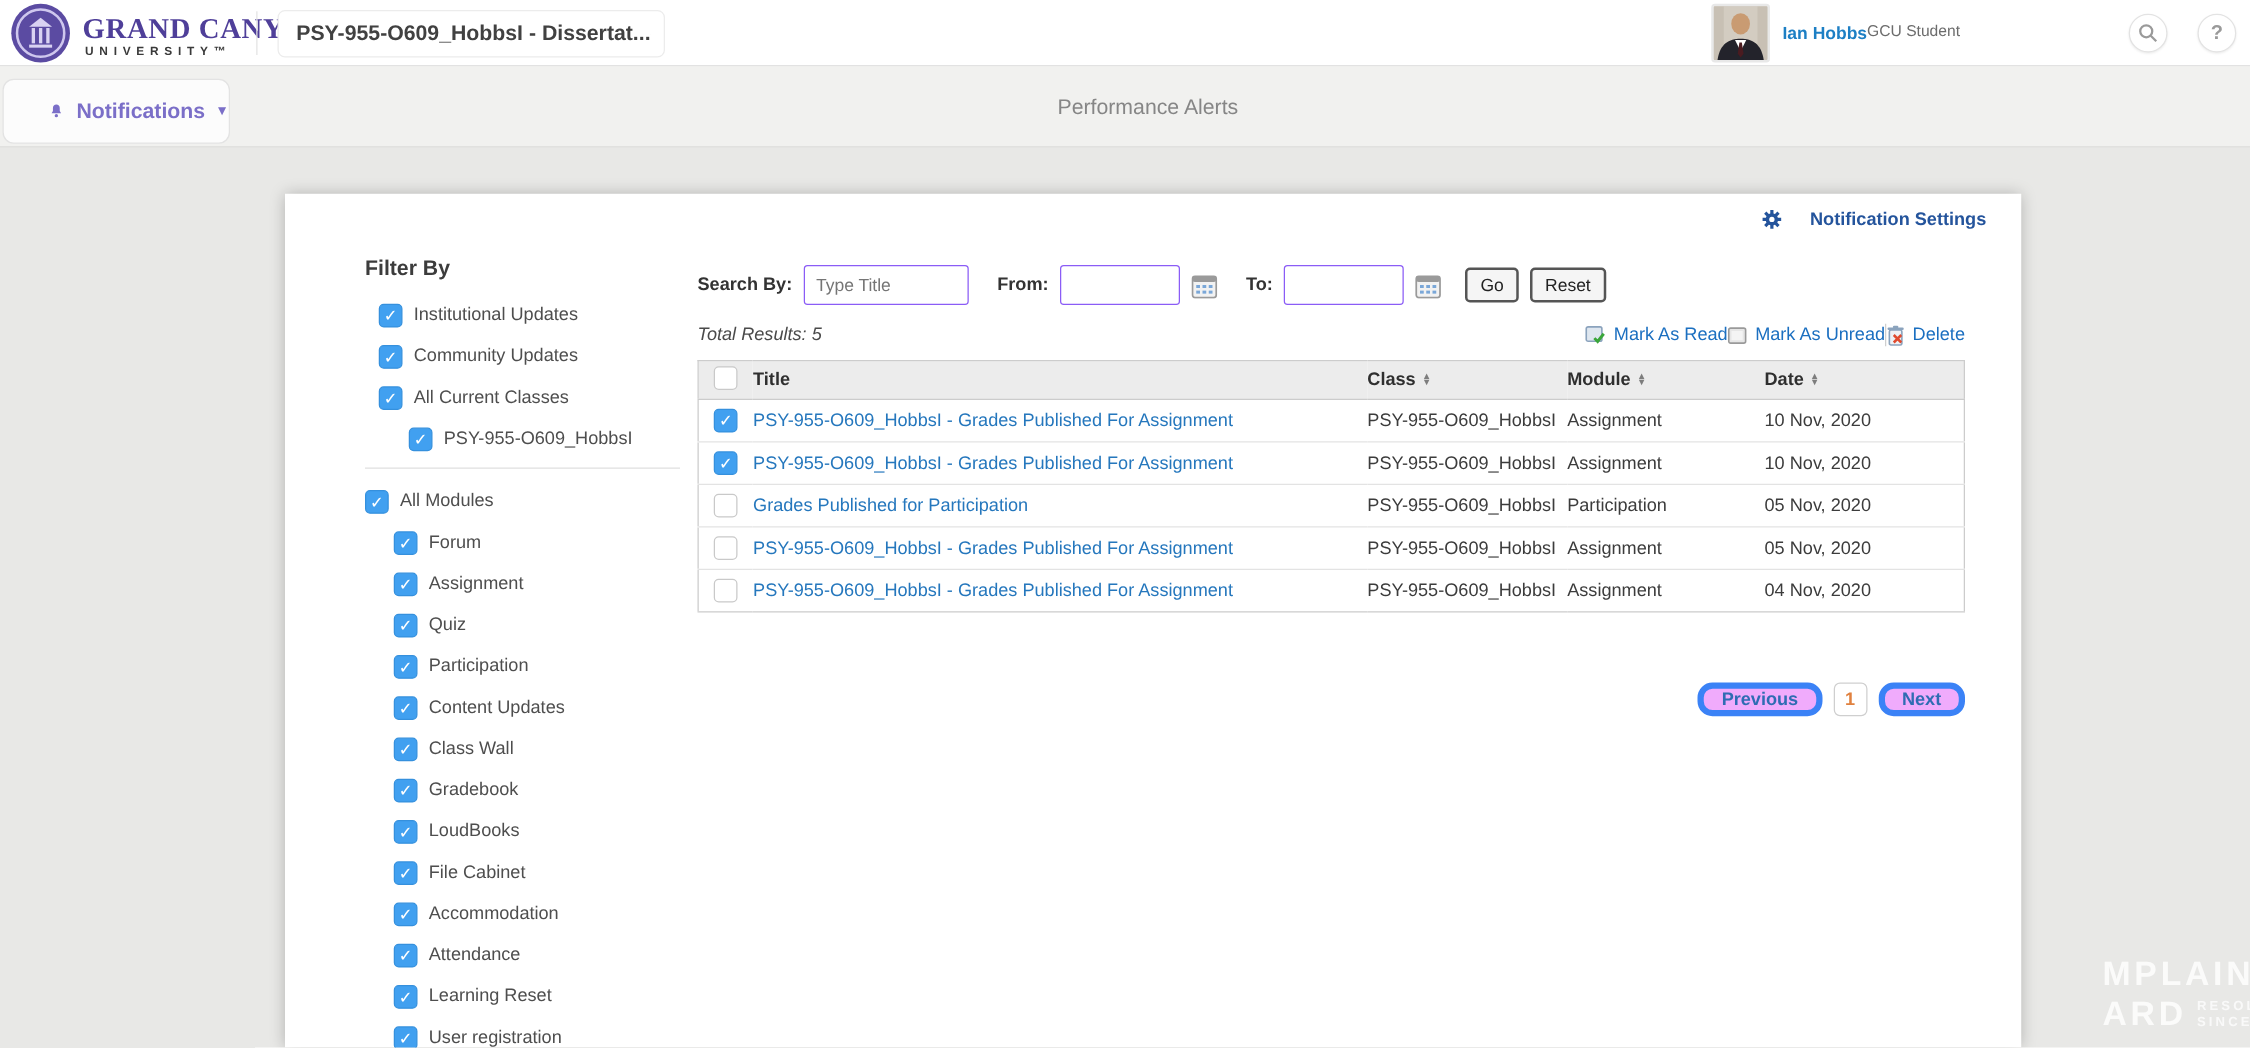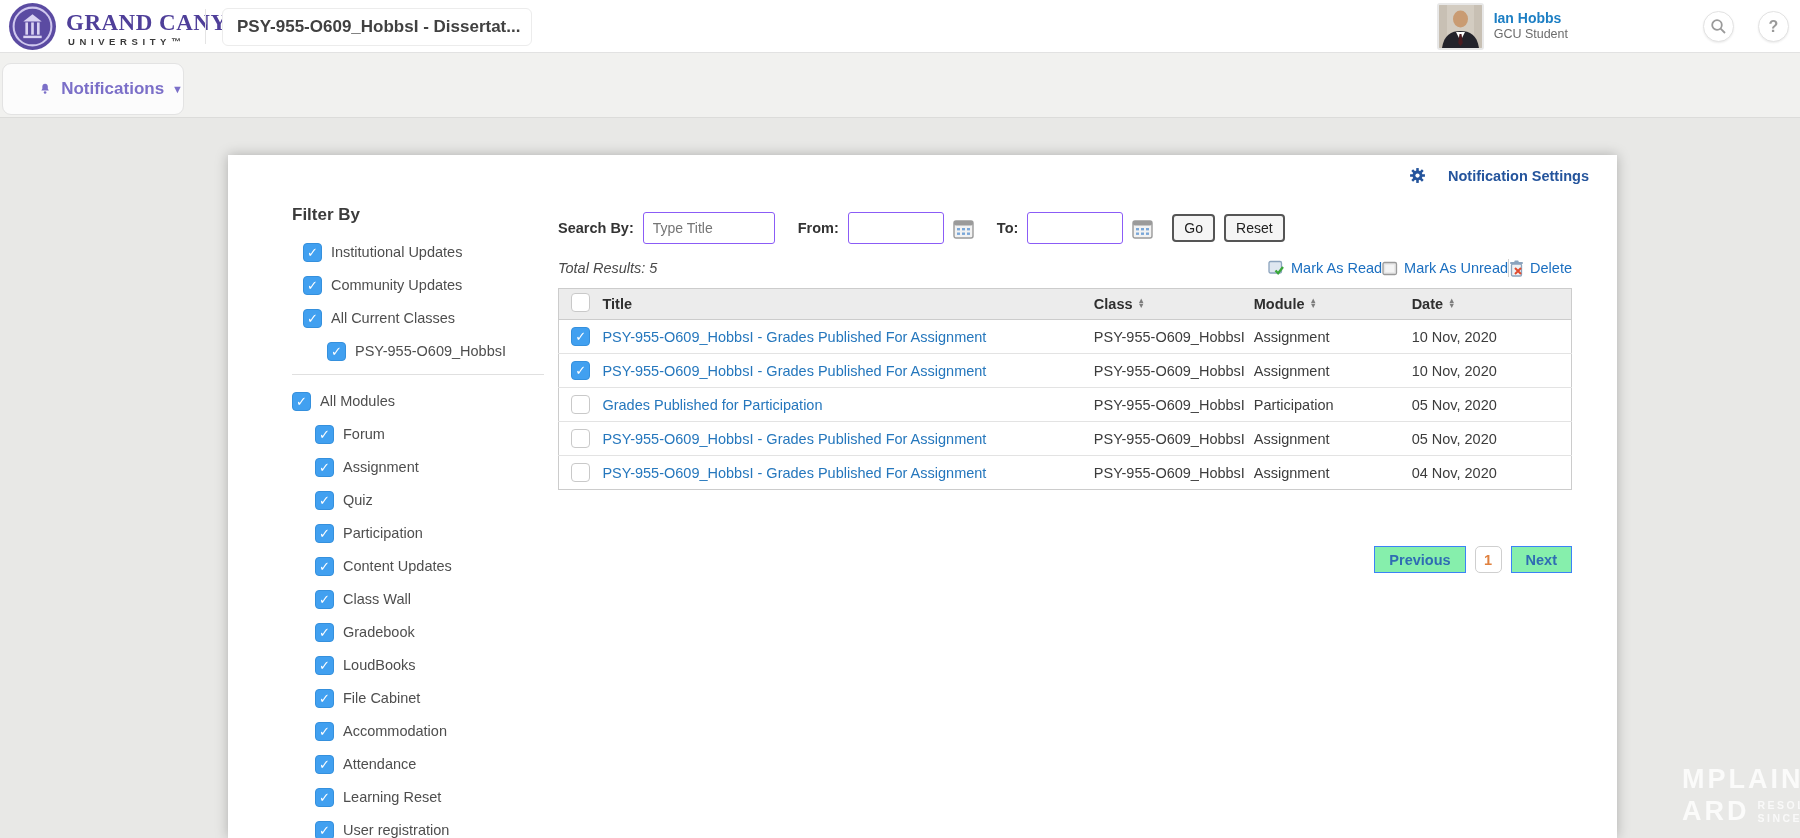--- a/index.html
+++ b/index.html
@@ -24,21 +24,21 @@
   .header-vline { position:absolute; left:205px; top:9px; height:35px; width:1px; background:#e4e4e4; }
   .course-select {
     position:absolute; left:222px; top:8px; width:310px; height:38px;
     border:1px solid #ececec; border-radius:6px; background:#fff;
     display:flex; align-items:center; justify-content:space-between; padding:0 10px 0 14px;
     cursor:pointer;
   }
   .course-select .cs-label { font-size:17px; font-weight:bold; color:#414141; white-space:nowrap; }
   .userbox { position:absolute; right:232px; top:3px; display:flex; align-items:center; gap:10px; }
   .avatar { width:47px; height:47px; border:2px solid #e8e8e8; border-radius:3px; background:#cfc8bd; overflow:hidden; }
-  .user-meta { display:flex; flex-direction:column; line-height:1.25; }
+  .user-meta { display:flex; flex-direction:row; line-height:1.25; }
   .user-name { font-size:14px; font-weight:bold; color:#1d7fc4; }
   .user-role { font-size:12.5px; color:#6c6c6c; }
   .hdr-circle {
     position:absolute; top:11px; width:31px; height:31px; border-radius:50%;
     background:#fff; border:1px solid #e3e3e3; box-shadow:0 1px 2px rgba(0,0,0,.08);
     display:flex; align-items:center; justify-content:center; cursor:pointer;
   }
   .circle-search { right:66px; }
   .circle-help { right:11px; color:#9a9a9a; font-size:16px; font-weight:bold; }
   
@@ -127,21 +127,21 @@
   .col-module { width:158px; }
   .col-date { width:160px; }
   .cell-cb { text-align:center; }
   .cell-cb .cb { vertical-align:middle; }
   .row-title-link { color:#2577bd; cursor:pointer; text-decoration:none; }
   .th-flex { display:inline-flex; align-items:center; gap:5px; cursor:pointer; }
   .sort { display:inline-flex; flex-direction:column; line-height:0.62; font-size:7.5px; color:#7d7d7d; }
   
   .pagination { display:flex; justify-content:flex-end; align-items:center; gap:9px; margin-top:56px; padding-right:8px; }
   .pg-btn {
-    height:27px; padding:0 14px; background:#86efac; border:1px solid #3b82f6; border-radius:0;
+    height:27px; padding:0 14px; background:#f0abfc; border:5px solid #3b82f6; border-radius:12px;
     color:#2f6cb3; font-size:14.5px; font-weight:bold; font-family:inherit; cursor:pointer;
   }
   .pg-num {
     height:27px; min-width:27px; padding:0 8px; background:#fff; border:1px solid #cfcfcf; border-radius:5px;
     color:#e0813f; font-size:14.5px; font-weight:bold; display:flex; align-items:center; justify-content:center; cursor:pointer;
   }
   
   .watermark { position:absolute; left:1682px; top:764px; color:rgba(255,255,255,0.8); z-index:2; }
   .wm-line1 { font-size:27px; font-weight:bold; letter-spacing:3px; }
   .wm-line2 { display:flex; align-items:center; gap:8px; margin-top:1px; }
@@ -206,20 +206,23 @@
 <div class="navbar">
   <div class="notif-btn">
     <svg width="21" height="22" viewBox="0 0 24 25">
       <path d="M12 2c-3.2 0-5.4 2.4-5.4 5.5v4.6L4.5 15.6h15L17.4 12.1V7.5C17.4 4.4 15.2 2 12 2z" fill="#7b6fc8"></path>
       <circle cx="12" cy="19.5" r="2.6" fill="#7b6fc8"></circle>
     </svg>
     <span class="notif-label">Notifications</span>
     <span class="notif-caret">▼</span>
   </div>
   <div class="tabs">
+    <div class="tab tab-inactive">
+      <span>Performance Alerts</span>
+    </div>
   </div>
 </div>
 <div class="corner-tri"></div>
 
 <div class="card">
 
   <div class="settings-link">
     <svg width="17" height="17" viewBox="0 0 16 16">
       <g stroke="#24549c" stroke-width="2.4">
         <line x1="8" y1="1" x2="8" y2="15"></line>

